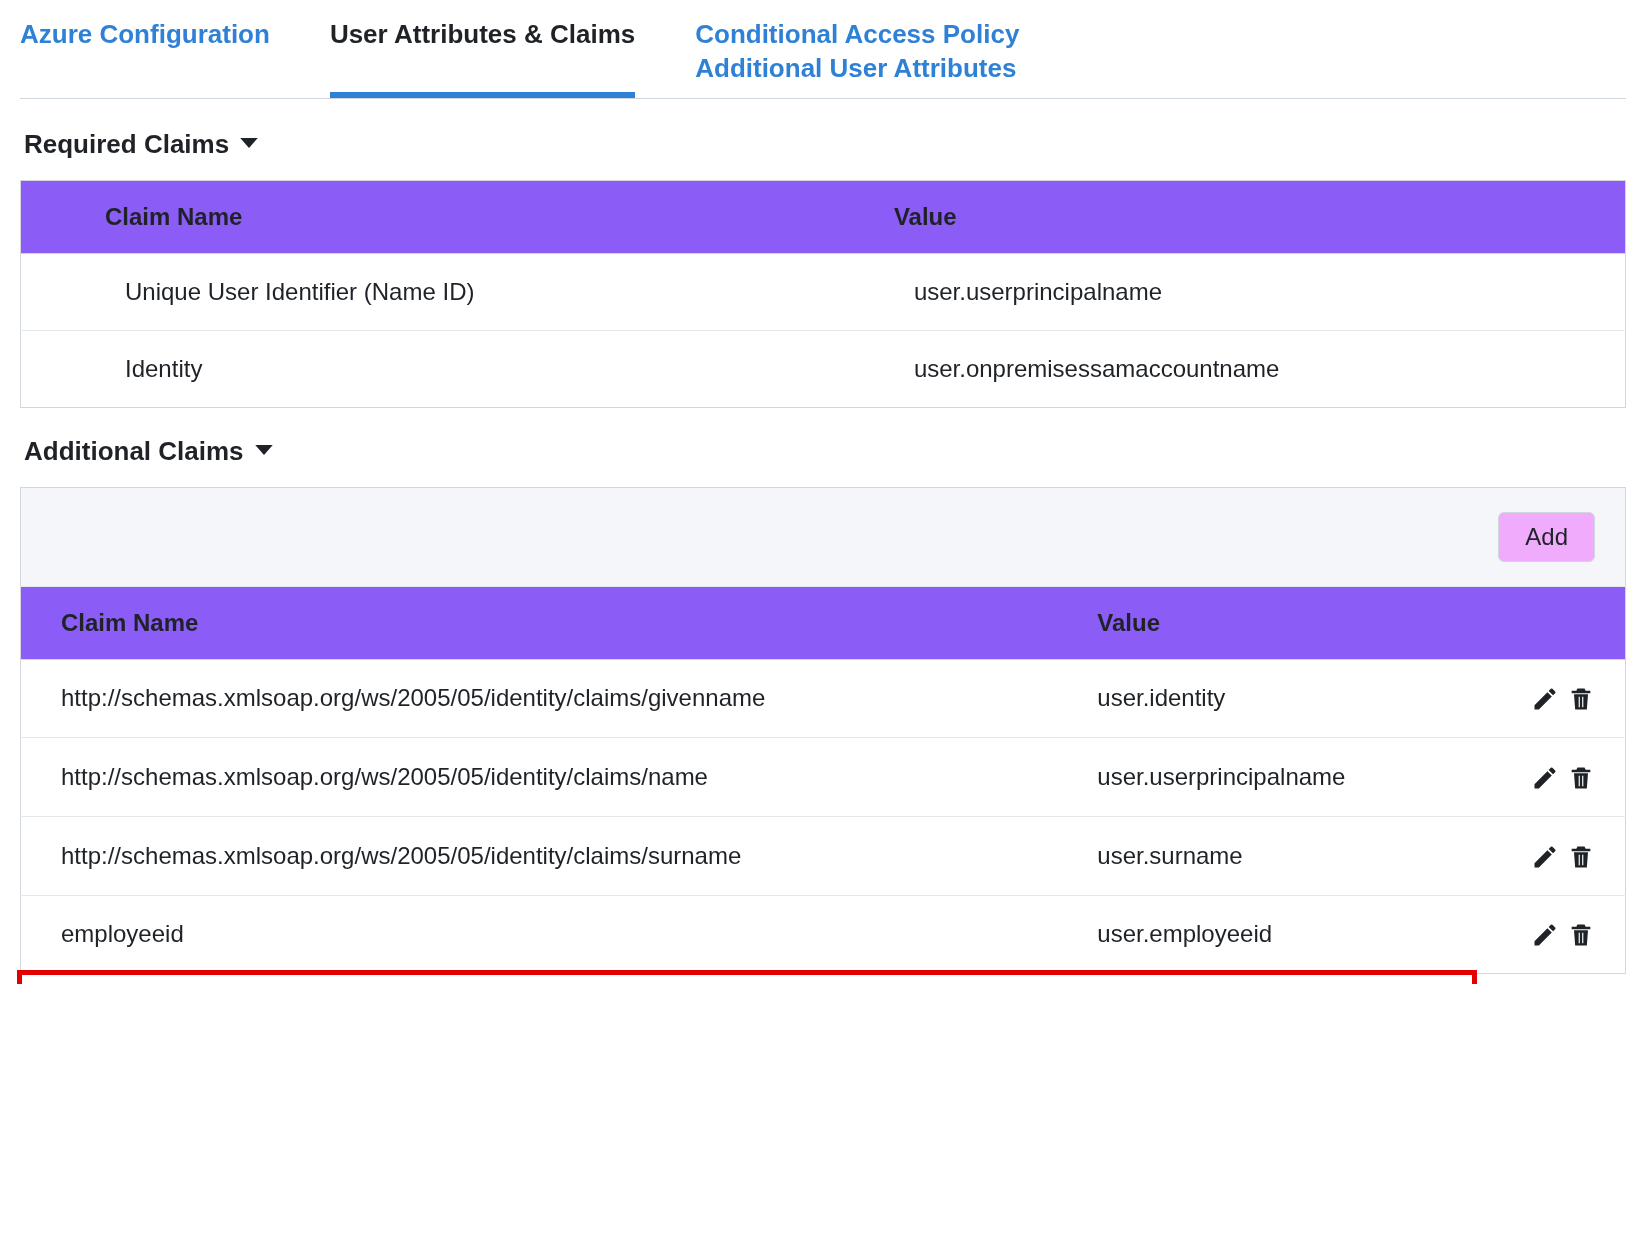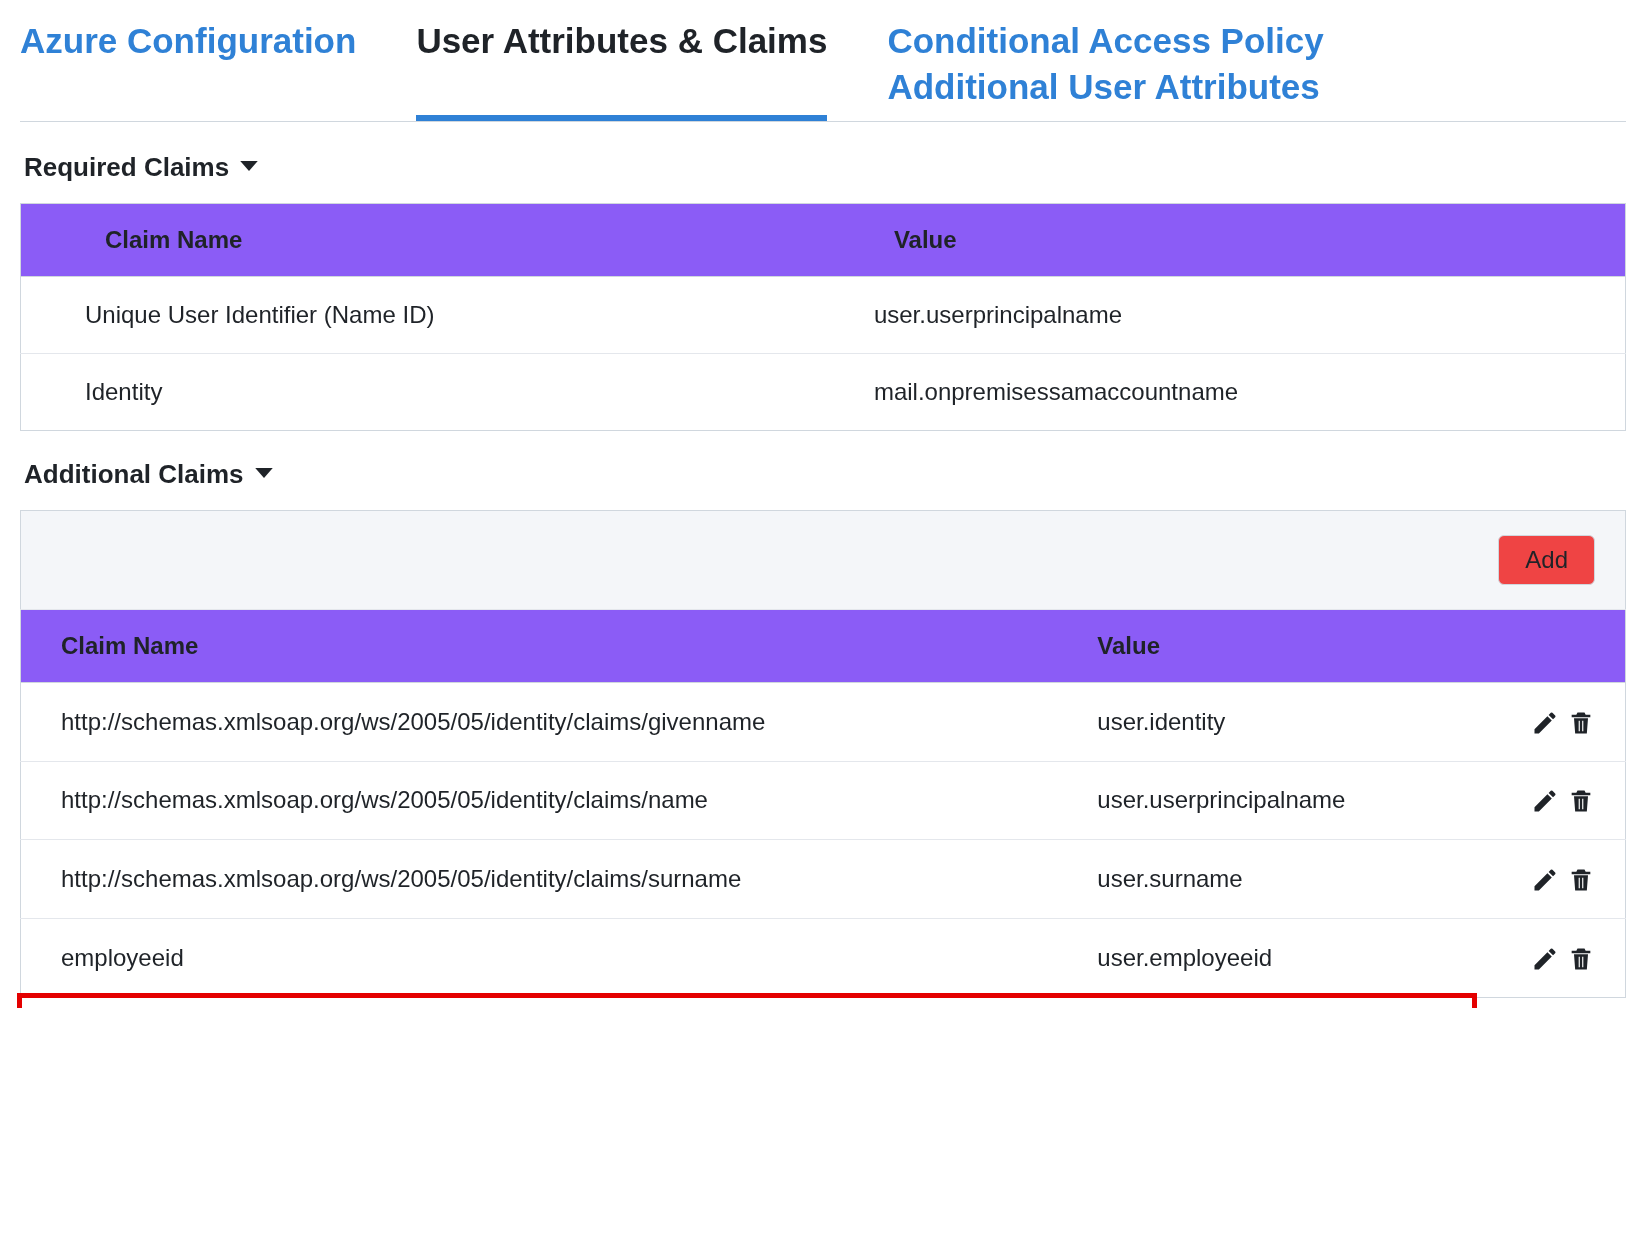--- a/index.html
+++ b/index.html
@@ -11,21 +11,21 @@
     width: 1646px;
   }
   .tabs {
     display: flex;
     gap: 60px;
     border-bottom: 1px solid #d0d7de;
     padding-bottom: 0;
     margin-bottom: 30px;
   }
   .tab {
-    font-size: 35px;
+    font-size: 26px;
     font-weight: 700;
     padding: 8px 0 12px 0;
     cursor: pointer;
     line-height: 1.3;
   }
   .tab.inactive { color: #2f81d6; }
   .tab.active {
     color: #1f2328;
     border-bottom: 6px solid #2f81d6;
     padding-bottom: 0;
@@ -48,31 +48,31 @@
   }
   table.claims th {
     background: #8b5cf6;
     text-align: left;
     font-weight: 700;
     color: #1f2328;
     padding: 22px 30px 22px 84px;
     border-bottom: 1px solid #d0d7de;
   }
   table.claims td {
-    padding: 24px 30px 24px 64px;
+    padding: 24px 30px 24px 104px;
     border-bottom: 1px solid #e4e7ec;
     color: #1f2328;
   }
   table.claims tr:last-child td { border-bottom: none; }
 
   .add-row { background: #f4f6f9; }
   .add-row td { padding: 12px 18px; border-bottom: 1px solid #d0d7de; }
   .add-row td:first-child { padding-left: 84px; }
   .btn-add {
-    background: #ef4444;
+    background: #f0abfc;
     border: 1px solid #d0d7de;
     border-radius: 6px;
     font-size: 24px;
     padding: 10px 26px;
     cursor: pointer;
     color: #1f2328;
     float: right;
   }
   table.additional th { padding-left: 40px; }
   table.additional td { padding-left: 40px; }
@@ -120,21 +120,21 @@
       <th>Value</th>
     </tr>
   </thead>
   <tbody id="required-body">
       <tr>
         <td>Unique User Identifier (Name ID)</td>
         <td>user.userprincipalname</td>
       </tr>
       <tr>
         <td>Identity</td>
-        <td>mail.onpremisessamaccountname</td>
+        <td>user.onpremisessamaccountname</td>
       </tr>
     </tbody>
 </table>
 
 <div class="section-header">
   <span>Additional Claims</span>
   <span>
     <svg viewBox="0 0 16 16">
         <path d="M1 4l7 8 7-8z"></path>
       </svg>

